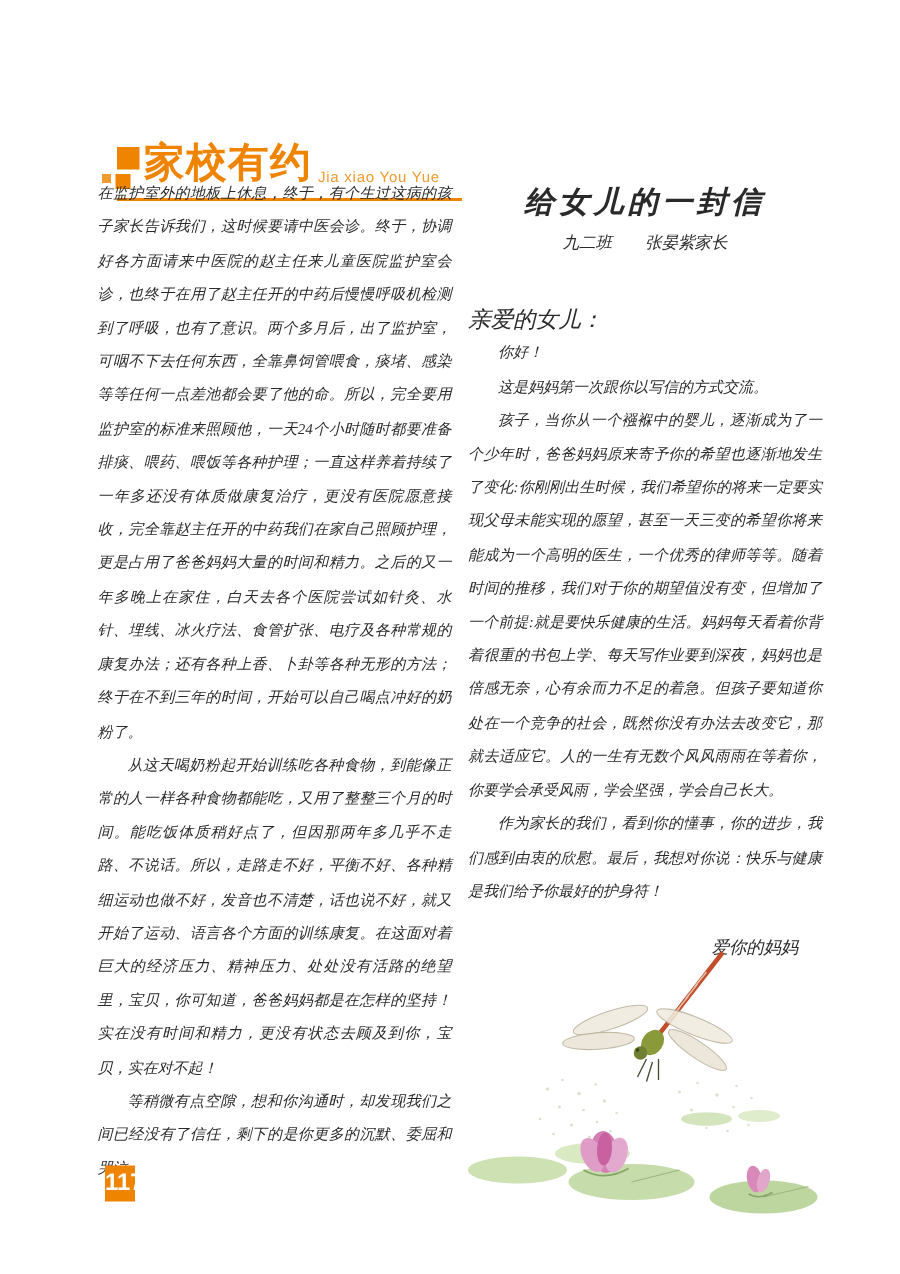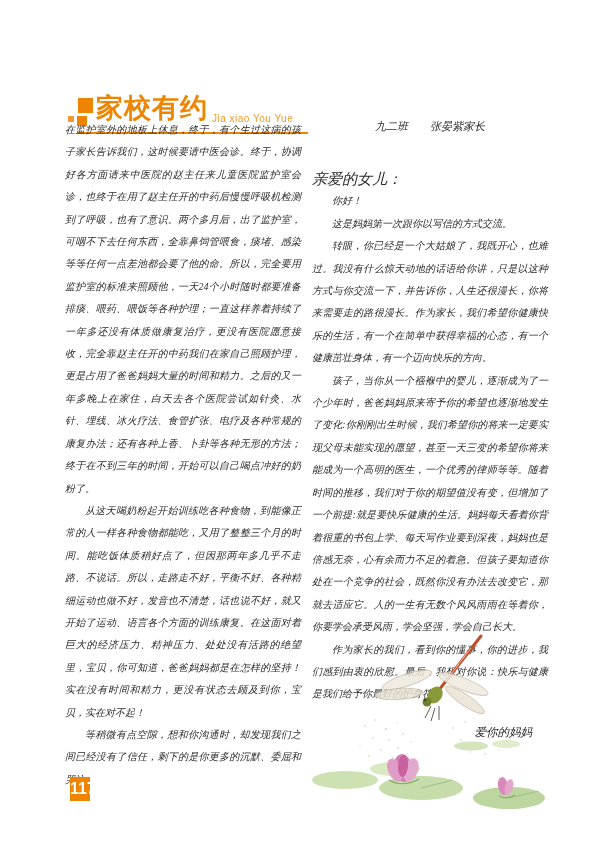--- a/index.html
+++ b/index.html
@@ -87,29 +87,29 @@
     <div class="col body-text">
       <p class="no-indent">在监护室外的地板上休息，终于，有个生过这病的孩子家长告诉我们，这时候要请中医会诊。终于，协调好各方面请来中医院的赵主任来儿童医院监护室会诊，也终于在用了赵主任开的中药后慢慢呼吸机检测到了呼吸，也有了意识。两个多月后，出了监护室，可咽不下去任何东西，全靠鼻饲管喂食，痰堵、感染等等任何一点差池都会要了他的命。所以，完全要用监护室的标准来照顾他，一天24个小时随时都要准备排痰、喂药、喂饭等各种护理；一直这样养着持续了一年多还没有体质做康复治疗，更没有医院愿意接收，完全靠赵主任开的中药我们在家自己照顾护理，更是占用了爸爸妈妈大量的时间和精力。之后的又一年多晚上在家住，白天去各个医院尝试如针灸、水针、埋线、冰火疗法、食管扩张、电疗及各种常规的康复办法；还有各种上香、卜卦等各种无形的方法；终于在不到三年的时间，开始可以自己喝点冲好的奶粉了。</p>
       <div>
           <p class="indent">从这天喝奶粉起开始训练吃各种食物，到能像正常的人一样各种食物都能吃，又用了整整三个月的时间。能吃饭体质稍好点了，但因那两年多几乎不走路、不说话。所以，走路走不好，平衡不好、各种精细运动也做不好，发音也不清楚，话也说不好，就又开始了运动、语言各个方面的训练康复。在这面对着巨大的经济压力、精神压力、处处没有活路的绝望里，宝贝，你可知道，爸爸妈妈都是在怎样的坚持！实在没有时间和精力，更没有状态去顾及到你，宝贝，实在对不起！</p>
           <p class="indent">等稍微有点空隙，想和你沟通时，却发现我们之间已经没有了信任，剩下的是你更多的沉默、委屈和哭泣。</p>
         </div>
 
     </div>
 
     <div class="col body-text">
+      <h1 class="letter-title">给女儿的一封信</h1>
       <div class="letter-byline">
         <span>九二班</span>
         <span>张晏紫家长</span>
       </div>
       <div class="salutation">亲爱的女儿：</div>
       <div>
           <p class="indent">你好！</p>
           <p class="indent">这是妈妈第一次跟你以写信的方式交流。</p>
-          <p class="indent">转眼，你已经是一个大姑娘了，我既开心，也难过。我没有什么惊天动地的话语给你讲，只是以这种方式与你交流一下，并告诉你，人生还很漫长，你将来需要走的路很漫长。作为家长，我们希望你健康快乐的生活，有一个在简单中获得幸福的心态，有一个健康茁壮身体，有一个迈向快乐的方向。</p>
           <p class="indent">孩子，当你从一个襁褓中的婴儿，逐渐成为了一个少年时，爸爸妈妈原来寄予你的希望也逐渐地发生了变化:你刚刚出生时候，我们希望你的将来一定要实现父母未能实现的愿望，甚至一天三变的希望你将来能成为一个高明的医生，一个优秀的律师等等。随着时间的推移，我们对于你的期望值没有变，但增加了一个前提:就是要快乐健康的生活。妈妈每天看着你背着很重的书包上学、每天写作业要到深夜，妈妈也是倍感无奈，心有余而力不足的着急。但孩子要知道你处在一个竞争的社会，既然你没有办法去改变它，那就去适应它。人的一生有无数个风风雨雨在等着你，你要学会承受风雨，学会坚强，学会自己长大。</p>
           <p class="indent">作为家长的我们，看到你的懂事，你的进步，我们感到由衷的欣慰。最后，我想对你说：快乐与健康是我们给予你最好的护身符！</p>
         </div>
       <div class="sig-block">
         <div>爱你的妈妈</div>
 
       </div>
     </div>
   </div>
 

